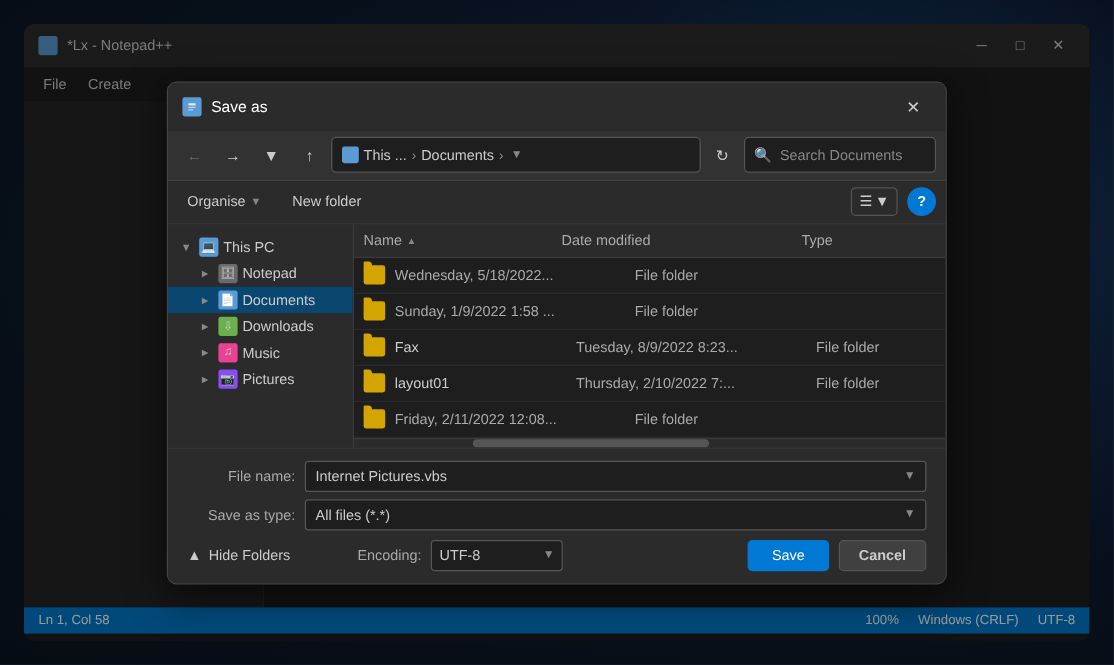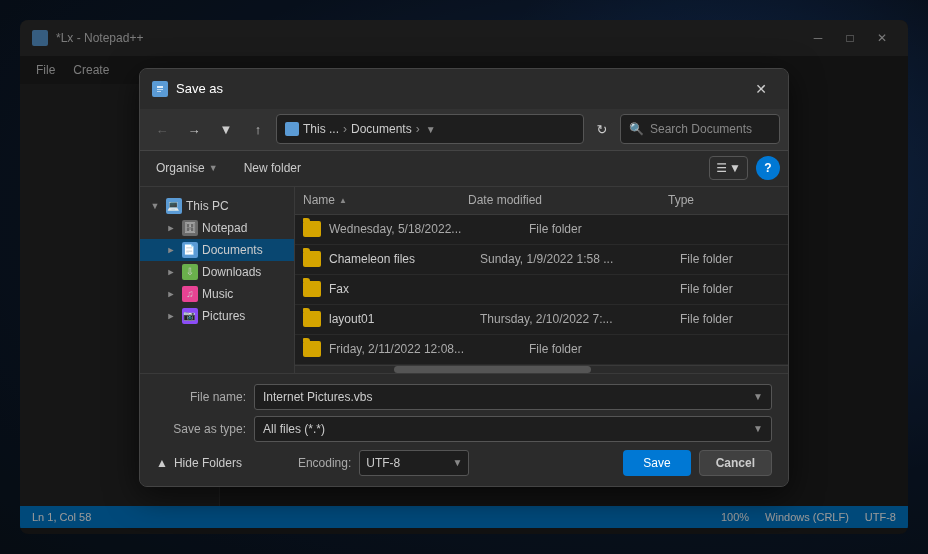--- a/index.html
+++ b/index.html
@@ -731,28 +731,28 @@
           <div class="dialog-filelist">
 
             <div class="file-row">
               <div class="file-icon"></div>
               <span class="file-date">Wednesday, 5/18/2022...</span>
               <span class="file-type">File folder</span>
             </div>
 
             <div class="file-row">
               <div class="file-icon"></div>
-              <span class="file-name">Chameleon files</span>
               <span class="file-date">Sunday, 1/9/2022 1:58 ...</span>
               <span class="file-type">File folder</span>
             </div>
 
             <div class="file-row">
               <div class="file-icon"></div>
               <span class="file-name">Fax</span>
+              <span class="file-date">Tuesday, 8/9/2022 8:23...</span>
               <span class="file-type">File folder</span>
             </div>
 
             <div class="file-row">
               <div class="file-icon"></div>
               <span class="file-name">layout01</span>
               <span class="file-date">Thursday, 2/10/2022 7:...</span>
               <span class="file-type">File folder</span>
             </div>
 

